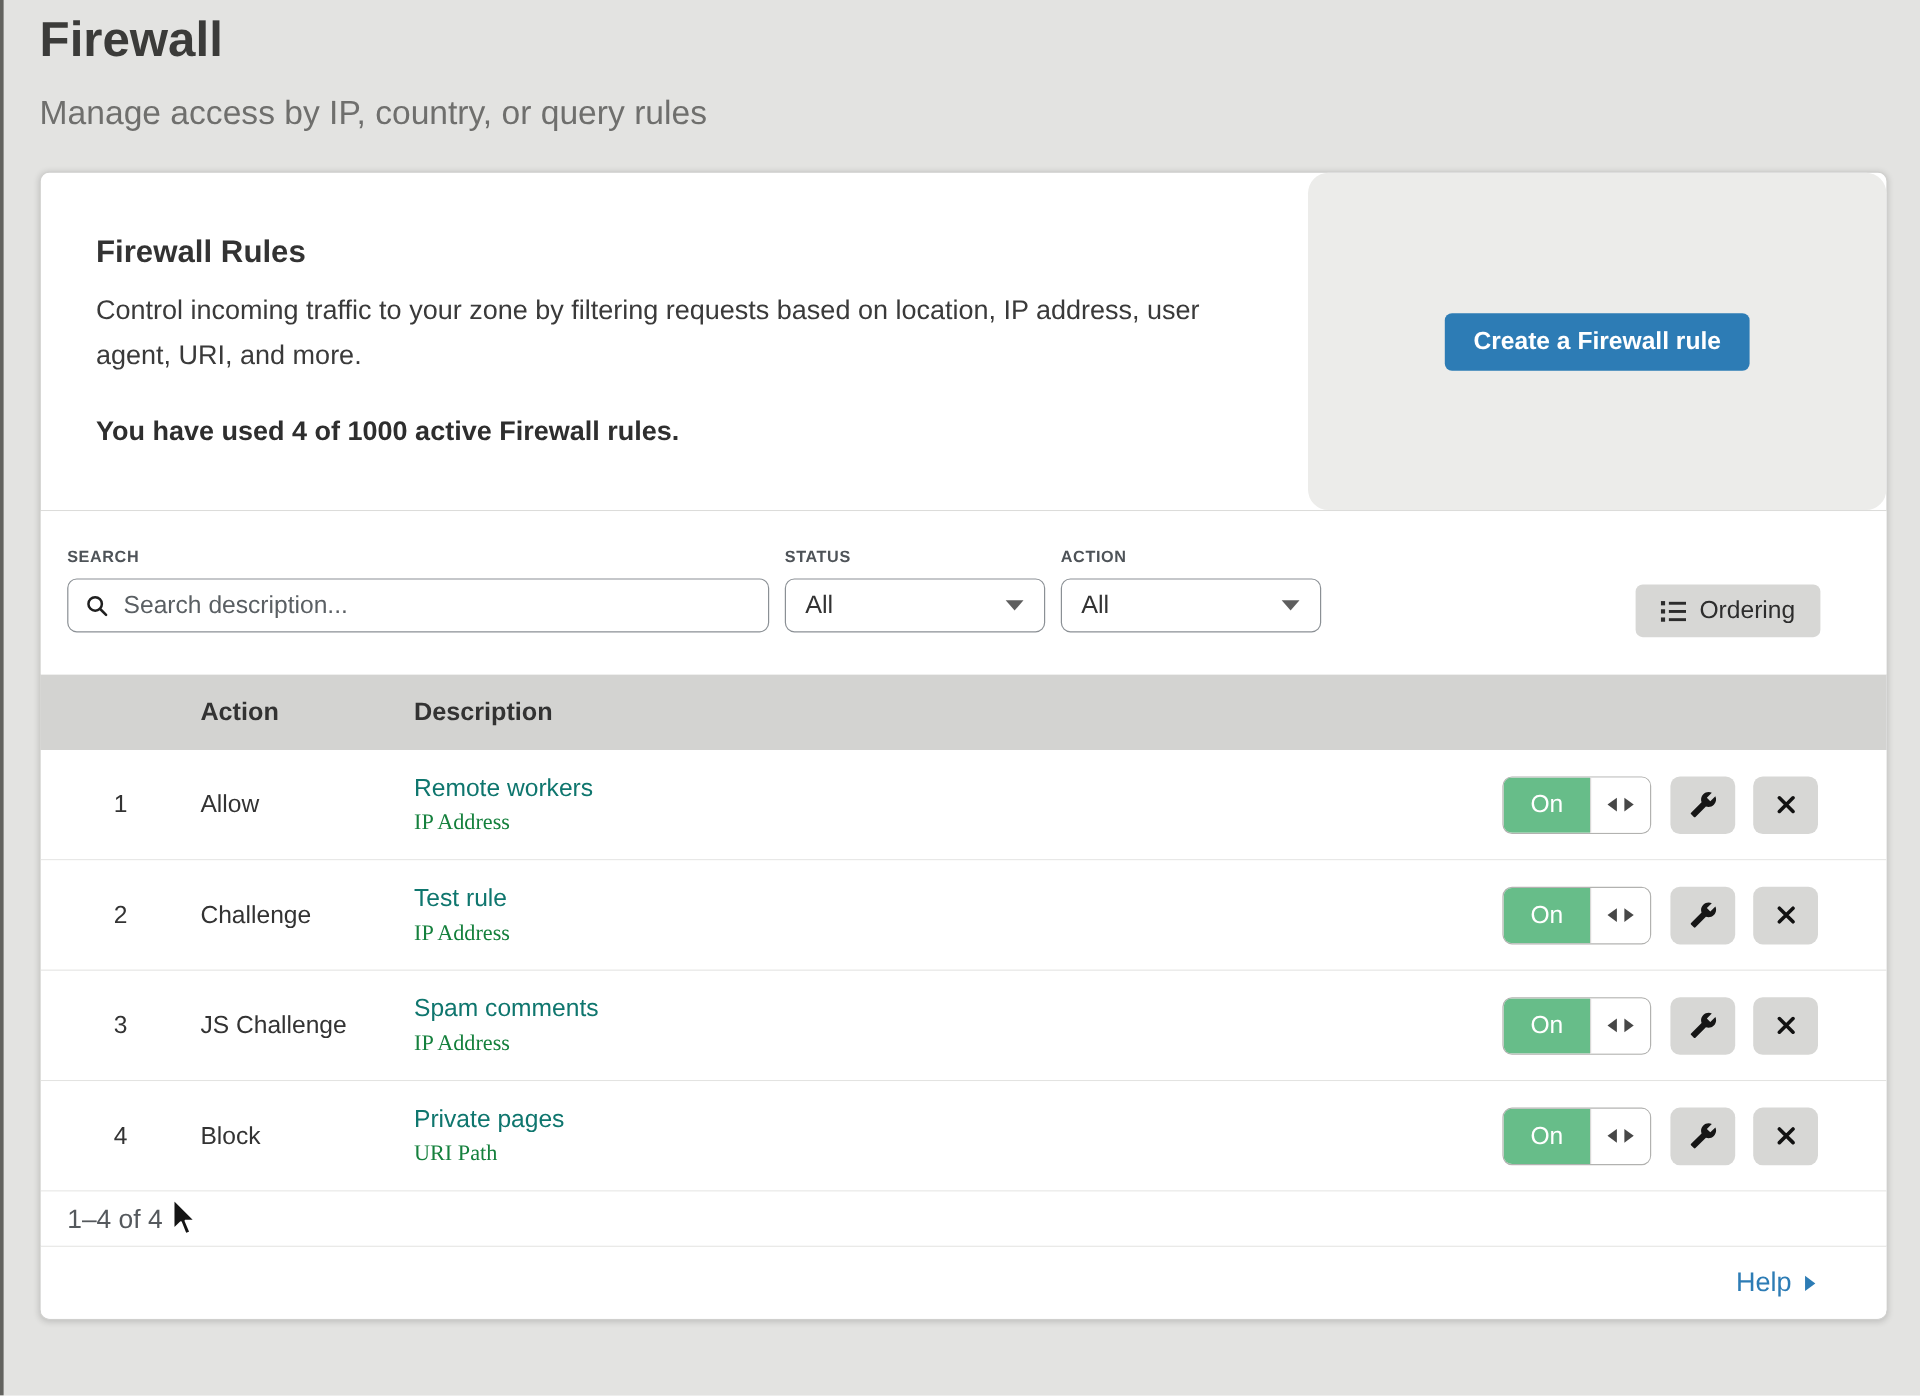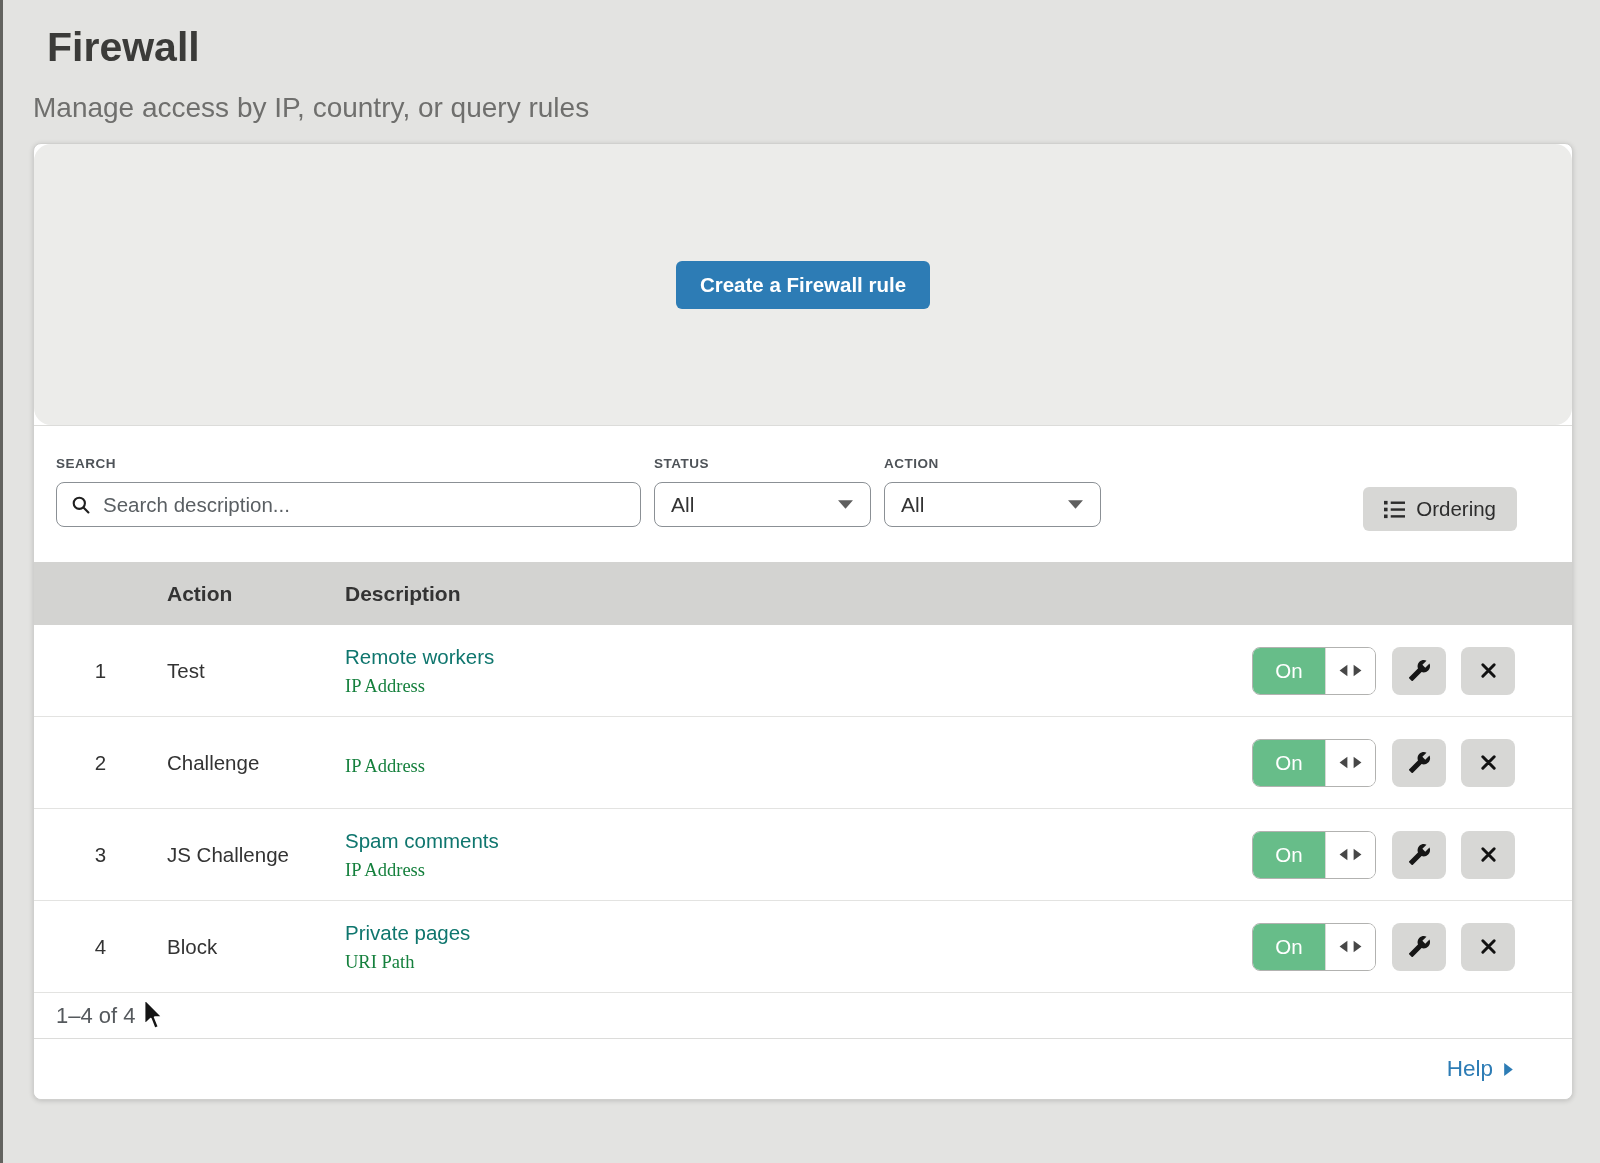--- a/index.html
+++ b/index.html
@@ -11,21 +11,21 @@
   body{
     width:1600px;height:1163px;position:relative;overflow:hidden;
     background:#e3e3e1;
     font-family:"Liberation Sans","DejaVu Sans",sans-serif;
     color:#333;
   }
   .left-edge{position:absolute;left:0;top:0;width:3px;height:1163px;background:#63635f;}
 
   
   .page-header{padding:9px 0 0 33px;}
-  .page-title{font-size:41px;font-weight:600;color:#3b3b39;margin:14px;line-height:1.18;}
+  .page-title{font-size:41px;font-weight:600;color:#3b3b39;margin:0;line-height:1.18;}
   .page-subtitle{font-size:28px;font-weight:400;color:#6f6f6d;margin-top:21px;}
 
   
   .card{
     position:absolute;left:33px;top:143px;width:1540px;
     background:#fff;border:1px solid #d0d0ce;border-radius:8px;
     box-shadow:0 1px 5px rgba(0,0,0,.16);
   }
   .card-top{display:flex;height:282px;border-bottom:1px solid #dcdcda;}
   .card-top-left{width:1056px;padding:50px 60px 0 46px;}
@@ -120,20 +120,25 @@
 <div class="left-edge"></div>
 
 <div class="page-header">
   <h1 class="page-title">Firewall</h1>
   <div class="page-subtitle">Manage access by IP, country, or query rules</div>
 </div>
 
 <div class="card">
 
   <div class="card-top">
+    <div class="card-top-left">
+      <h2 class="rules-heading">Firewall Rules</h2>
+      <div class="rules-desc">Control incoming traffic to your zone by filtering requests based on location, IP address, user agent, URI, and more.</div>
+      <div class="rules-usage">You have used 4 of 1000 active Firewall rules.</div>
+    </div>
     <div class="card-top-right">
       <button class="btn-primary">Create a Firewall rule</button>
     </div>
   </div>
 
   <div class="filters">
     <div class="filter-group">
       <div class="filter-label">SEARCH</div>
       <div class="input-box search-box">
         <span style="display:flex;">
@@ -189,21 +194,21 @@
 
   <div class="table-header">
     <div class="col-num"></div>
     <div class="col-action">Action</div>
     <div class="col-desc">Description</div>
   </div>
 
   <div id="rules-table-body">
   <div class="rule-row">
     <div class="col-num">1</div>
-    <div class="col-action">Test</div>
+    <div class="col-action">Allow</div>
     <div class="col-desc">
       <div class="desc-title">Remote workers</div>
       <div class="desc-sub">IP Address</div>
     </div>
     <div class="row-controls">
       <div class="toggle">
         <div class="toggle-on">On</div>
         <div class="toggle-handle">
           <span style="display:flex;">
             <svg width="25" height="15" viewBox="0 0 24 14">
@@ -227,20 +232,21 @@
               </svg>
         </span>
       </button>
     </div>
   </div>
 
   <div class="rule-row">
     <div class="col-num">2</div>
     <div class="col-action">Challenge</div>
     <div class="col-desc">
+      <div class="desc-title">Test rule</div>
       <div class="desc-sub">IP Address</div>
     </div>
     <div class="row-controls">
       <div class="toggle">
         <div class="toggle-on">On</div>
         <div class="toggle-handle">
           <span style="display:flex;">
             <svg width="25" height="15" viewBox="0 0 24 14">
                   <polygon points="9,1.5 9,12.5 1.5,7" fill="#474747"></polygon>
                   <polygon points="15,1.5 15,12.5 22.5,7" fill="#474747"></polygon>

